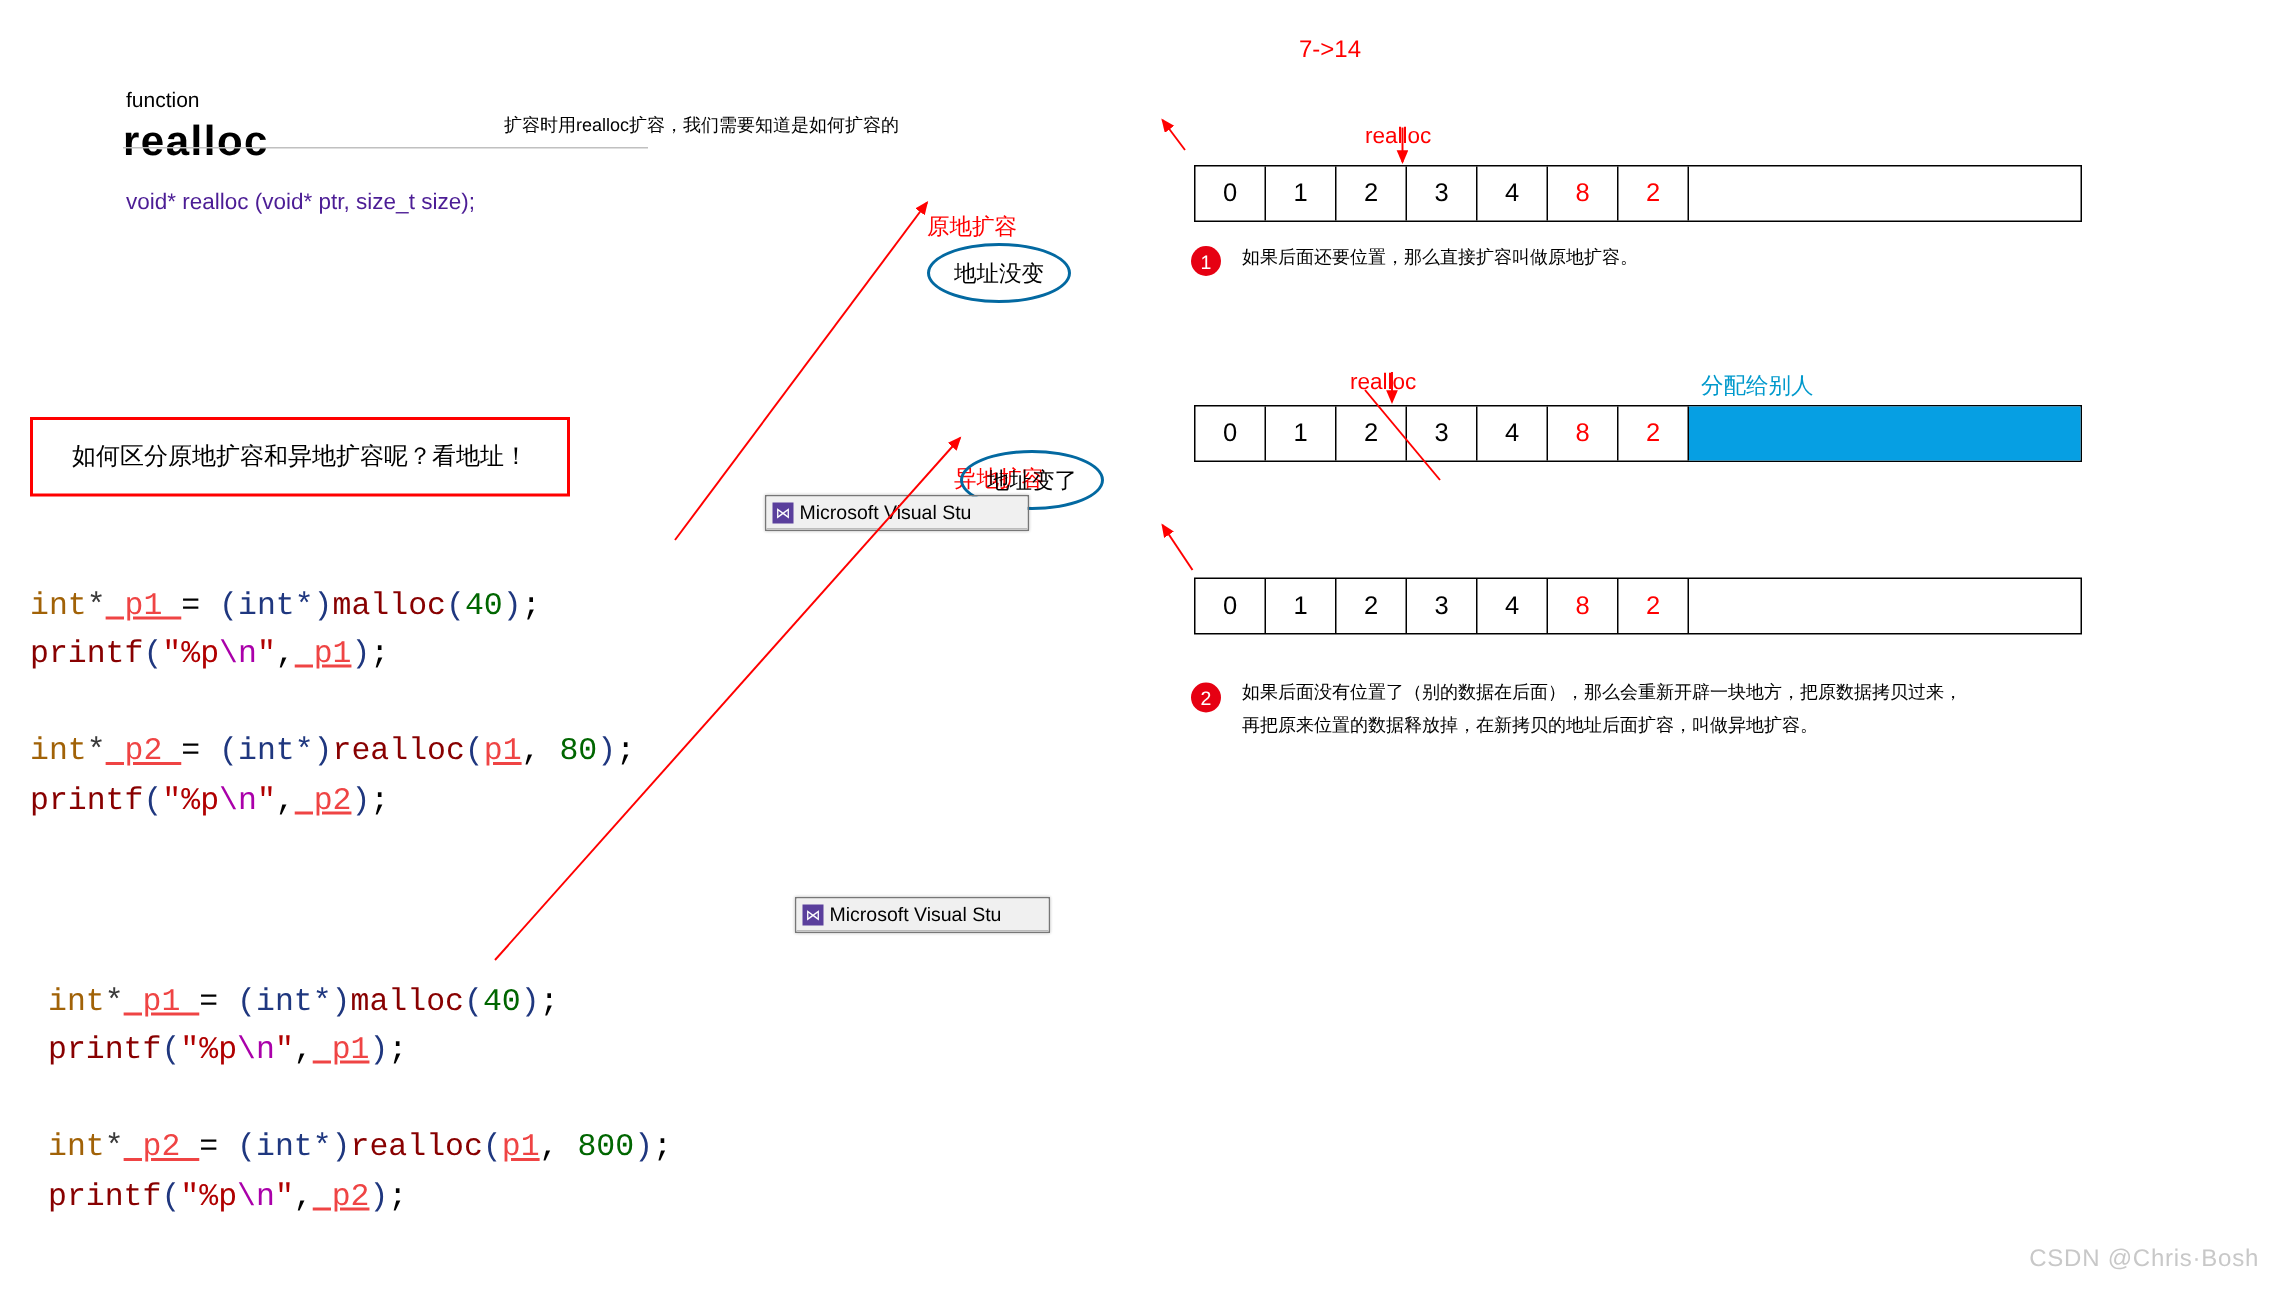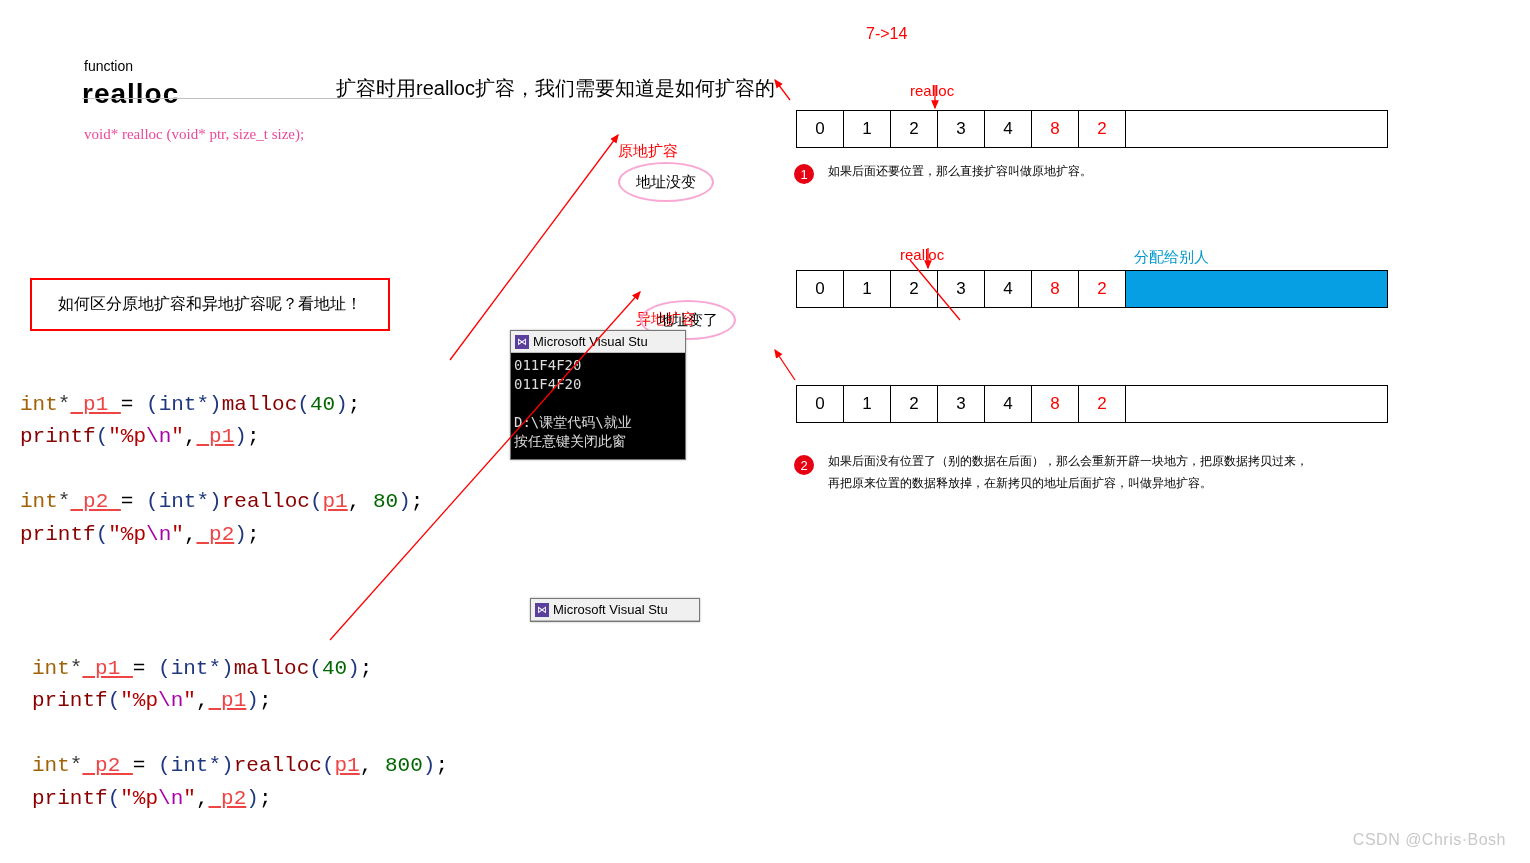--- a/index.html
+++ b/index.html
@@ -8,21 +8,21 @@
     font-size: 15px;
     background: #fff;
     width: 1530px;
     height: 863px;
     position: relative;
     overflow: hidden;
   }
   .abs { position: absolute; margin-top: 20px; }
   .red-text { color: #ff0000; }
   .blue-text { color: #0099cc; }
-  .signature-green { color: #ec4899; font-family: Liberation Serif, serif; }
+  .signature-green { color: #4c1d95; font-family: Liberation Sans, sans-serif; }
   .fn-label { font-size: 14px; }
   .fn-name { font-size: 28px; font-weight: bold; letter-spacing: 1px; }
   .hr-line { position:absolute; left:82px; top:98px; width:350px; border-top:1px solid #c0c0c0;}
   .red-box {
     border: 2px solid #ff0000;
     padding: 14px 26px;
     font-size: 16px;
   }
   .code {
     font-family: Consolas, "Courier New", monospace;
@@ -35,21 +35,21 @@
   .t-id   { color: #ef4444; text-decoration: underline; }
   .t-paren{ color: #1f377f; }
   .t-fn   { color: #880000; }
   .t-num  { color: #006600; }
   .t-str  { color: #b00000; }
   .t-esc  { color: #aa00aa; }
   .t-punc { color: #000; }
 
   .oval {
     position: absolute;
-    border: 2px solid #f9a8d4;
+    border: 2px solid #0369a1;
     border-radius: 50%;
     width: 92px;
     height: 36px;
     display:flex; align-items:center; justify-content:center;
   }
   .oval-inner { font-size:15px; }
 
   .vs-win {
     position:absolute;
     border:1px solid #777;
@@ -109,32 +109,32 @@
 </head>
 <body>
 
 <div class="abs red-text" style="left:866px; top:5px; font-size:16px;">7-&gt;14</div>
 
 <div class="abs fn-label" style="left:84px; top:38px;">function</div>
 <div class="abs fn-name" style="left:82px; top:58px;">realloc</div>
 <div class="hr-line"></div>
 <div class="abs signature-green" style="left:84px; top:106px; font-size:15px;">void* realloc (void* ptr, size_t size);</div>
 
-<div class="abs" style="left:336px; top:55px; font-size:20px;">扩容时用realloc扩容，我们需要知道是如何扩容的</div>
+<div class="abs" style="left:336px; top:55px; font-size:12px;">扩容时用realloc扩容，我们需要知道是如何扩容的</div>
 
 <div class="abs red-text" style="left:618px; top:122px;text-align:right;">原地扩容</div>
 <div class="oval" style="left:618px; top:162px;">
   <span class="oval-inner">地址没变</span>
 </div>
 <div class="abs red-text" style="left:636px; top:290px;">异地扩容</div>
 <div class="oval" style="left:640px; top:300px;">
   <span class="oval-inner">地址变了</span>
 </div>
 
-<div class="abs red-box" style="left:30px; top:258px;">
+<div class="abs red-box" style="left:20px; top:258px;">
   <span>如何区分原地扩容和异地扩容呢？看地址！</span>
 </div>
 
 <div class="abs code" style="left:20px; top:336px;">
 <span class="t-kw">int</span><span class="t-star">*</span><span class="t-id"> p1 </span><span class="t-punc">=</span> <span class="t-paren">(int*)</span><span class="t-fn">malloc</span><span class="t-paren">(</span><span class="t-num">40</span><span class="t-paren">)</span><span class="t-punc">;</span>
 <span class="t-fn">printf</span><span class="t-paren">(</span><span class="t-str">"%p</span><span class="t-esc">\n</span><span class="t-str">"</span><span class="t-punc">,</span><span class="t-id"> p1</span><span class="t-paren">)</span><span class="t-punc">;</span>
 
 <span class="t-kw">int</span><span class="t-star">*</span><span class="t-id"> p2 </span><span class="t-punc">=</span> <span class="t-paren">(int*)</span><span class="t-fn">realloc</span><span class="t-paren">(</span><span class="t-id">p1</span><span class="t-punc">,</span><span class="t-num"> 80</span><span class="t-paren">)</span><span class="t-punc">;</span>
 <span class="t-fn">printf</span><span class="t-paren">(</span><span class="t-str">"%p</span><span class="t-esc">\n</span><span class="t-str">"</span><span class="t-punc">,</span><span class="t-id"> p2</span><span class="t-paren">)</span><span class="t-punc">;</span>
 </div>
@@ -145,26 +145,20 @@
 
 <span class="t-kw">int</span><span class="t-star">*</span><span class="t-id"> p2 </span><span class="t-punc">=</span> <span class="t-paren">(int*)</span><span class="t-fn">realloc</span><span class="t-paren">(</span><span class="t-id">p1</span><span class="t-punc">,</span><span class="t-num"> 800</span><span class="t-paren">)</span><span class="t-punc">;</span>
 <span class="t-fn">printf</span><span class="t-paren">(</span><span class="t-str">"%p</span><span class="t-esc">\n</span><span class="t-str">"</span><span class="t-punc">,</span><span class="t-id"> p2</span><span class="t-paren">)</span><span class="t-punc">;</span>
 </div>
 
 <div class="vs-win" style="left:510px; top:330px;">
   <div class="vs-header">
     <span class="vs-icon">⋈</span>
     <span>Microsoft Visual Stu</span>
   </div>
-  <div class="vs-body"><span>011F4F20</span>
-<span>011F4F20</span>
-<span></span>
-<span>D:\课堂代码\就业</span>
-<span>按任意键关闭此窗</span>
-</div>
 </div>
 
 <div class="vs-win" style="left:530px; top:598px; width:168px;">
   <div class="vs-header">
     <span class="vs-icon">⋈</span>
     <span>Microsoft Visual Stu</span>
   </div>
 </div>
 
 <div class="abs red-text" style="left:910px; top:62px;">realloc</div>

